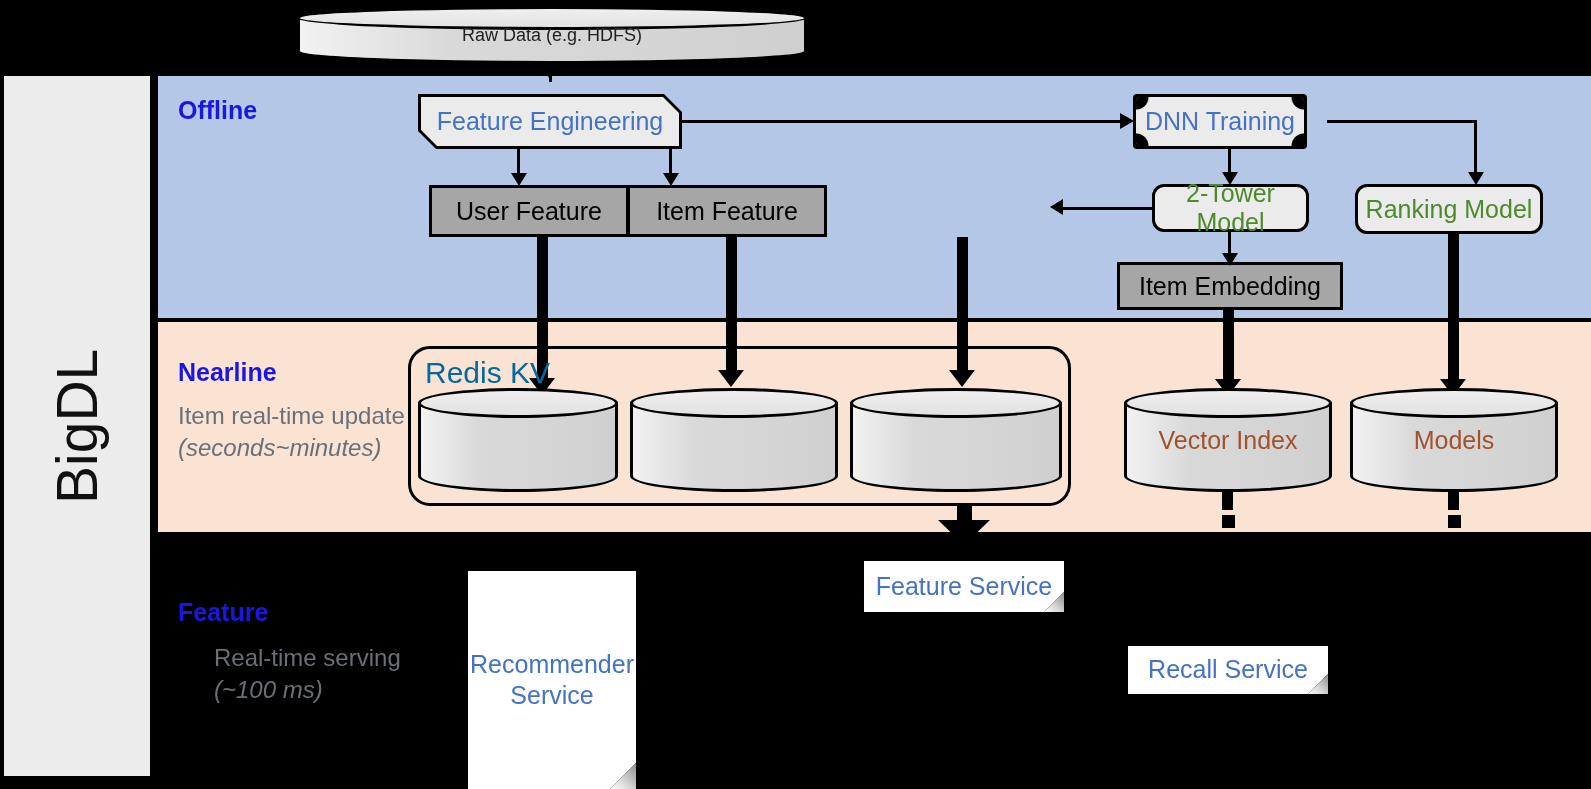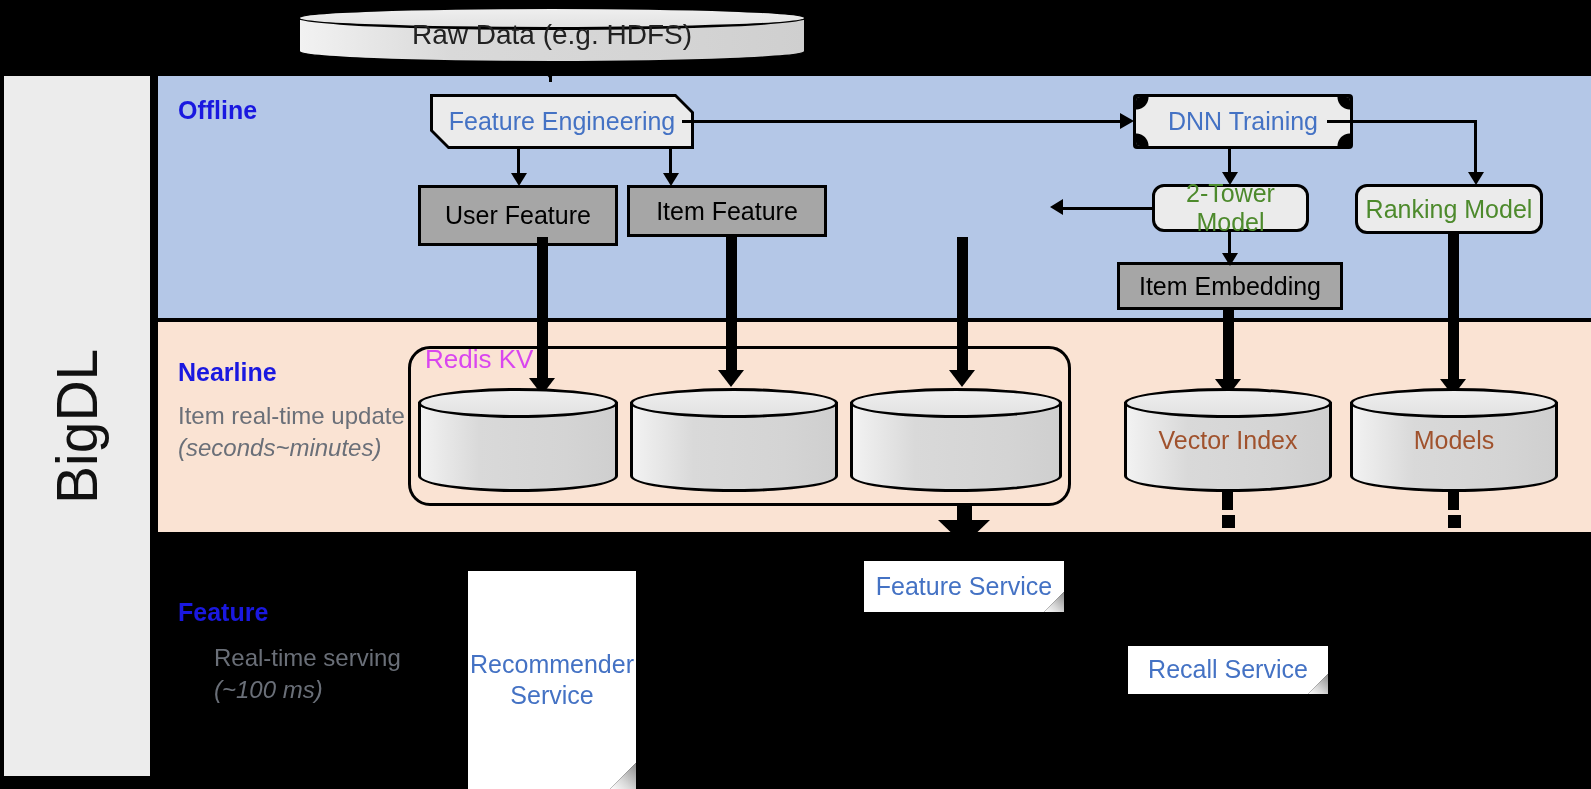--- a/index.html
+++ b/index.html
@@ -69,26 +69,26 @@
     border:3px solid #000;border-radius:50%;box-sizing:border-box;}
   .cyl .cyl-label{position:absolute;left:0;right:0;top:0;bottom:0;
     display:flex;align-items:center;justify-content:center;
     color:#a0522d;font-size:25px;}
   .cyl.dark-label .cyl-label{color:#222;}
 
   
   #cyl-raw-data{left:297px;top:6px;width:510px;height:58px;}
   #cyl-raw-data .body{top:11px;border-radius:0 0 50% 50%/0 0 13px 13px;}
   #cyl-raw-data .top{height:24px;}
-  #cyl-raw-data .cyl-label{color:#222;font-size:28px;text-align:center;}
+  #cyl-raw-data .cyl-label{color:#222;font-size:18px;text-align:center;}
 
   
   #group-redis-kv{position:absolute;left:408px;top:346px;width:663px;height:160px;
     border:3px solid #000;border-radius:22px;box-sizing:border-box;background:transparent;}
-  #label-redis-kv{position:absolute;left:425px;top:344px;color:#d946ef;font-size:26px;}
+  #label-redis-kv{position:absolute;left:425px;top:356px;color:#0369a1;font-size:30px;}
 
   
   .line{position:absolute;background:#000;}
   .thin-v{width:3px;}
   .thin-h{height:3px;}
   .thick-v{width:11px;}
   .arrow-down-thin{position:absolute;width:0;height:0;
     border-left:8px solid transparent;border-right:8px solid transparent;border-top:13px solid #000;}
   .arrow-down-thick{position:absolute;width:0;height:0;
     border-left:13px solid transparent;border-right:13px solid transparent;border-top:17px solid #000;}
@@ -137,48 +137,48 @@
 
   <div class="cyl dark-label" id="cyl-raw-data">
     <div class="body"></div>
     <div class="top"></div>
     <div class="cyl-label">Raw Data (e.g. HDFS)</div>
   </div>
 
   <div class="line thin-v" style="left:549px;top:64px;height:18px;"></div>
   <div class="arrow-down-thick" style="left:537px;top:62px;"></div>
 
-  <div class="node" id="node-feature-engineering" style="left:418px;top:94px;width:264px;height:55px;margin-left:12px;">
+  <div class="node" id="node-feature-engineering" style="left:418px;top:94px;width:264px;height:55px;">
     <div class="inner">
       <span style="color:#4472c4;font-size:25px;">Feature Engineering</span>
     </div>
   </div>
 
-  <div class="node" id="node-dnn-training" style="left:1133px;top:94px;width:220px;height:55px;justify-content:center;">
+  <div class="node" id="node-dnn-training" style="left:1133px;top:94px;width:174px;height:55px;justify-content:center;">
     <div class="inner">
       <span style="color:#4472c4;font-size:25px;">DNN Training</span>
     </div>
   </div>
 
   <div class="line thin-h" style="left:682px;top:120px;width:447px;"></div>
   <div style="position:absolute;left:1120px;top:113px;width:0;height:0;border-top:8px solid transparent;border-bottom:8px solid transparent;border-left:14px solid #000;"></div>
 
   <div class="line thin-v" style="left:517px;top:149px;height:27px;"></div>
   <div class="arrow-down-thin" style="left:511px;top:173px;"></div>
   <div class="line thin-v" style="left:669px;top:149px;height:27px;"></div>
   <div class="arrow-down-thin" style="left:663px;top:173px;"></div>
 
   <div class="line thin-v" style="left:1228px;top:149px;height:26px;"></div>
   <div class="arrow-down-thin" style="left:1222px;top:172px;"></div>
 
   <div class="line thin-h" style="left:1327px;top:120px;width:150px;"></div>
   <div class="line thin-v" style="left:1474px;top:120px;height:55px;"></div>
   <div class="arrow-down-thin" style="left:1468px;top:172px;"></div>
 
-  <div class="node gray-box" style="left:418px;top:185px;width:200px;height:61px;">
+  <div class="node gray-box" style="left:429px;top:185px;width:200px;height:52px;">
     <span>User Feature</span>
   </div>
   <div class="node gray-box" style="left:627px;top:185px;width:200px;height:52px;">
     <span>Item Feature</span>
   </div>
   <div class="node gray-box" style="left:1117px;top:262px;width:226px;height:48px;">
     <span>Item Embedding</span>
   </div>
 
   <div class="node model-box" style="left:1152px;top:184px;width:157px;height:48px;">

